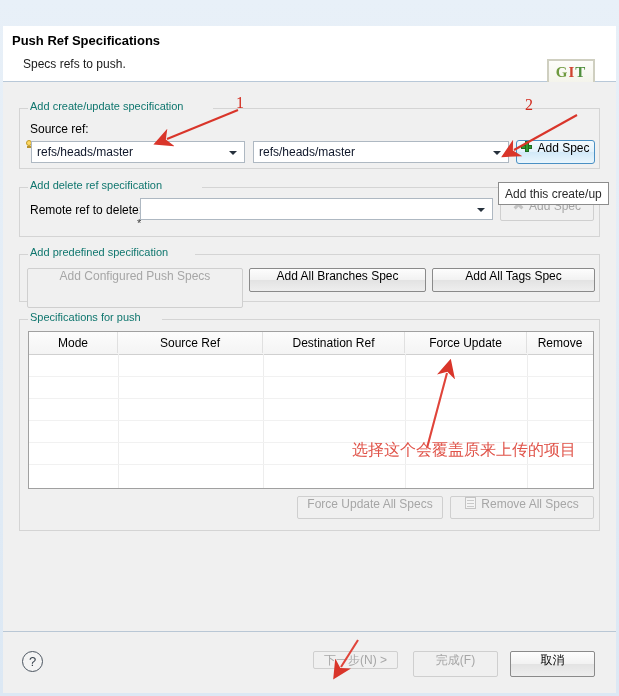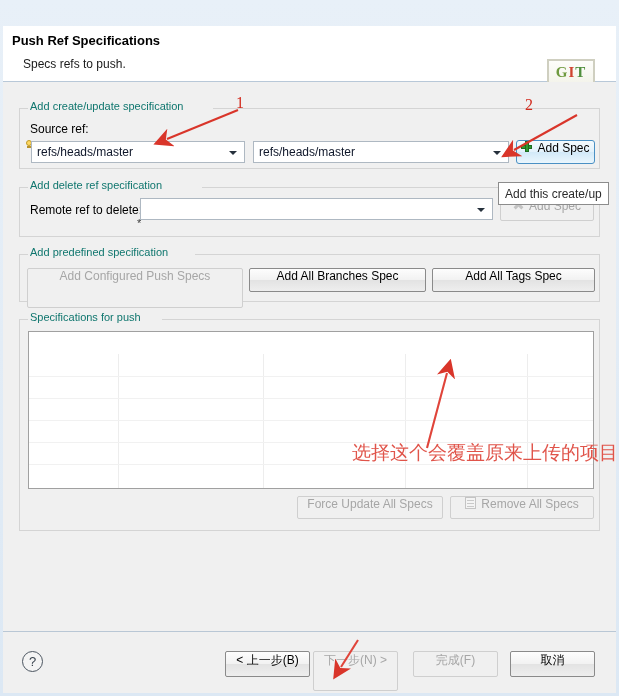--- a/index.html
+++ b/index.html
@@ -402,21 +402,21 @@
   svg.anno {
     position: absolute;
     left: 0; top: 0;
     width: 619px; height: 696px;
     pointer-events: none;
     z-index: 45;
   }
   #anno-cn {
     position: absolute;
     left: 352px; top: 440px;
-    font-size: 19px;
+    font-size: 16px;
     color: #e0544a;
     white-space: nowrap;
     z-index: 50;
     font-family: "DejaVu Sans", sans-serif;
   }
 </style>
 </head>
 <body>
 
 <div id="window">
@@ -496,20 +496,27 @@
         <span>Add All Tags Spec</span>
       </div>
     </div>
 
     <div class="group" style="left:16px; top:237px; width:581px; height:212px;">
       <div class="group-topline-l" style="width:8px;"></div>
       <div class="group-topline-r" style="left:142px;"></div>
       <div class="group-title">Specifications for push</div>
 
       <div id="spec-table" style="left:8px; top:12px; width:566px; height:158px;">
+        <div id="table-head">
+          <div class="th" style="left:0px;   width:89px;">Mode</div>
+          <div class="th" style="left:89px;  width:145px;">Source Ref</div>
+          <div class="th" style="left:234px; width:142px;">Destination Ref</div>
+          <div class="th" style="left:376px; width:122px;">Force Update</div>
+          <div class="th" style="left:498px; width:66px; border-right:none;">Remove</div>
+        </div>
         <div class="colsep" style="left:89px;  height:135px;"></div>
         <div class="colsep" style="left:234px; height:135px;"></div>
         <div class="colsep" style="left:376px; height:135px;"></div>
         <div class="colsep" style="left:498px; height:135px;"></div>
         <div class="rowsep" style="top:44px;"></div>
         <div class="rowsep" style="top:66px;"></div>
         <div class="rowsep" style="top:88px;"></div>
         <div class="rowsep" style="top:110px;"></div>
         <div class="rowsep" style="top:132px;"></div>
       </div>
@@ -522,24 +529,21 @@
         <span>Remove All Specs</span>
       </div>
     </div>
 
   </div>
 
   <div id="tooltip">Add this create/up</div>
 
   <div id="buttonbar">
     <div id="help-icon">?</div>
-    <div class="btn" style="left:222px; top:19px; width:85px; height:26px;">
-      <span>&lt; 上一步(B)</span>
-    </div>
-    <div class="btn disabled" style="left:310px; top:19px; width:85px; height:40px;">
+    <div class="btn disabled" style="left:310px; top:19px; width:85px; height:18px;">
       <span>下一步(N) &gt;</span>
     </div>
     <div class="btn" style="left:507px; top:19px; width:85px; height:26px;">
       <span>取消</span>
     </div>
     <div class="btn disabled" style="left:410px; top:19px; width:85px; height:26px;">
       <span>完成(F)</span>
     </div>
   </div>
 

